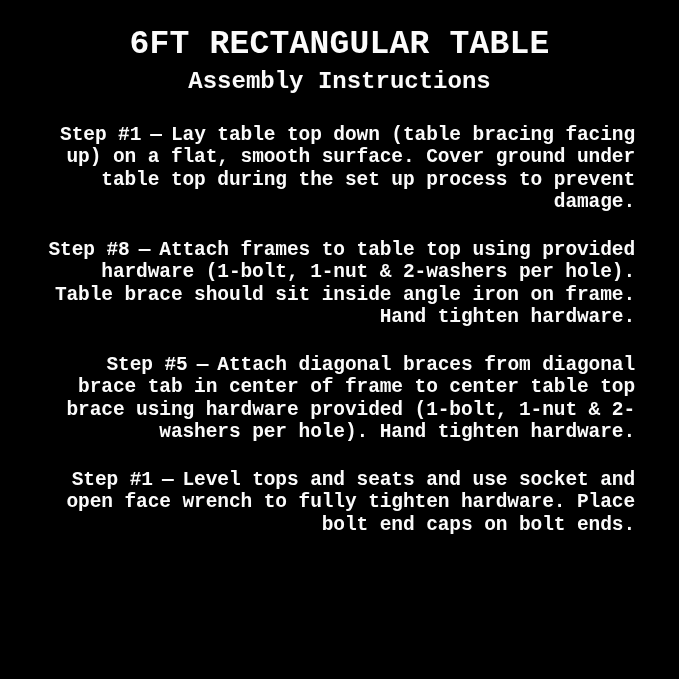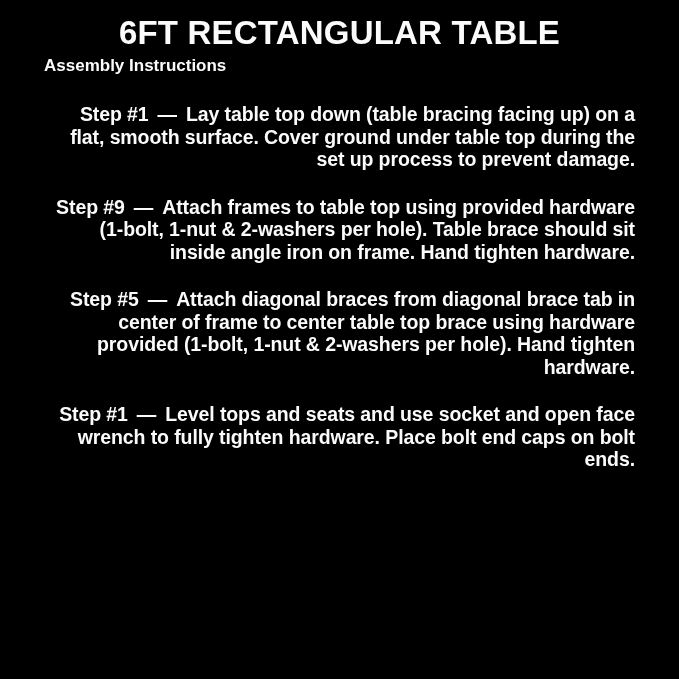--- a/index.html
+++ b/index.html
@@ -11,35 +11,37 @@
     height: 679px;
     background: #000000;
     overflow: hidden;
     font-family: "Liberation Sans", "DejaVu Sans", sans-serif;
     -webkit-font-smoothing: antialiased;
   }
   .poster {
     box-sizing: border-box;
     width: 679px;
     height: 679px;
-    padding: 14px 44px 0 44px;
+    padding: 26px 44px 0 44px;
     color: #fbfbfb;
+    font-family: Liberation Mono, monospace;
   }
   .title {
     margin: 0;
     text-align: center;
     font-size: 33px;
     font-weight: 800;
     letter-spacing: 0.2px;
     line-height: 1.15;
     white-space: nowrap;
   }
   .subtitle {
     margin: 4px 0 0 0;
-    font-size: 17px;
+    text-align: center;
+    font-size: 24px;
     font-weight: 700;
     line-height: 1.15;
   }
   .steps {
     margin-top: 28px;
   }
   .step {
     margin: 0 0 25px 0;
     font-size: 19.5px;
     font-weight: 700;
@@ -55,20 +57,20 @@
 </head>
 <body>
 
 <div class="poster">
   <h1 class="title">6FT RECTANGULAR TABLE</h1>
   <h2 class="subtitle">Assembly Instructions</h2>
 
   <div class="steps">
     <p class="step"><span>Step #1</span><span class="dash">—</span><span>Lay table top down (table bracing facing up) on a flat, smooth surface. Cover ground under table top during the set up process to prevent damage.</span></p>
 
-    <p class="step"><span>Step #9</span><span class="dash">—</span><span>Attach frames to table top using provided hardware (1-bolt, 1-nut &amp; 2-washers per hole). Table brace should sit inside angle iron on frame. Hand tighten hardware.</span></p>
+    <p class="step"><span>Step #8</span><span class="dash">—</span><span>Attach frames to table top using provided hardware (1-bolt, 1-nut &amp; 2-washers per hole). Table brace should sit inside angle iron on frame. Hand tighten hardware.</span></p>
 
     <p class="step"><span>Step #5</span><span class="dash">—</span><span>Attach diagonal braces from diagonal brace tab in center of frame to center table top brace using hardware provided (1-bolt, 1-nut &amp; 2-washers per hole). Hand tighten hardware.</span></p>
 
 
     <p class="step"><span>Step #1</span><span class="dash">—</span><span>Level tops and seats and use socket and open face wrench to fully tighten hardware. Place bolt end caps on bolt ends.</span></p>
   </div>
 </div>
 
 </body></html>

